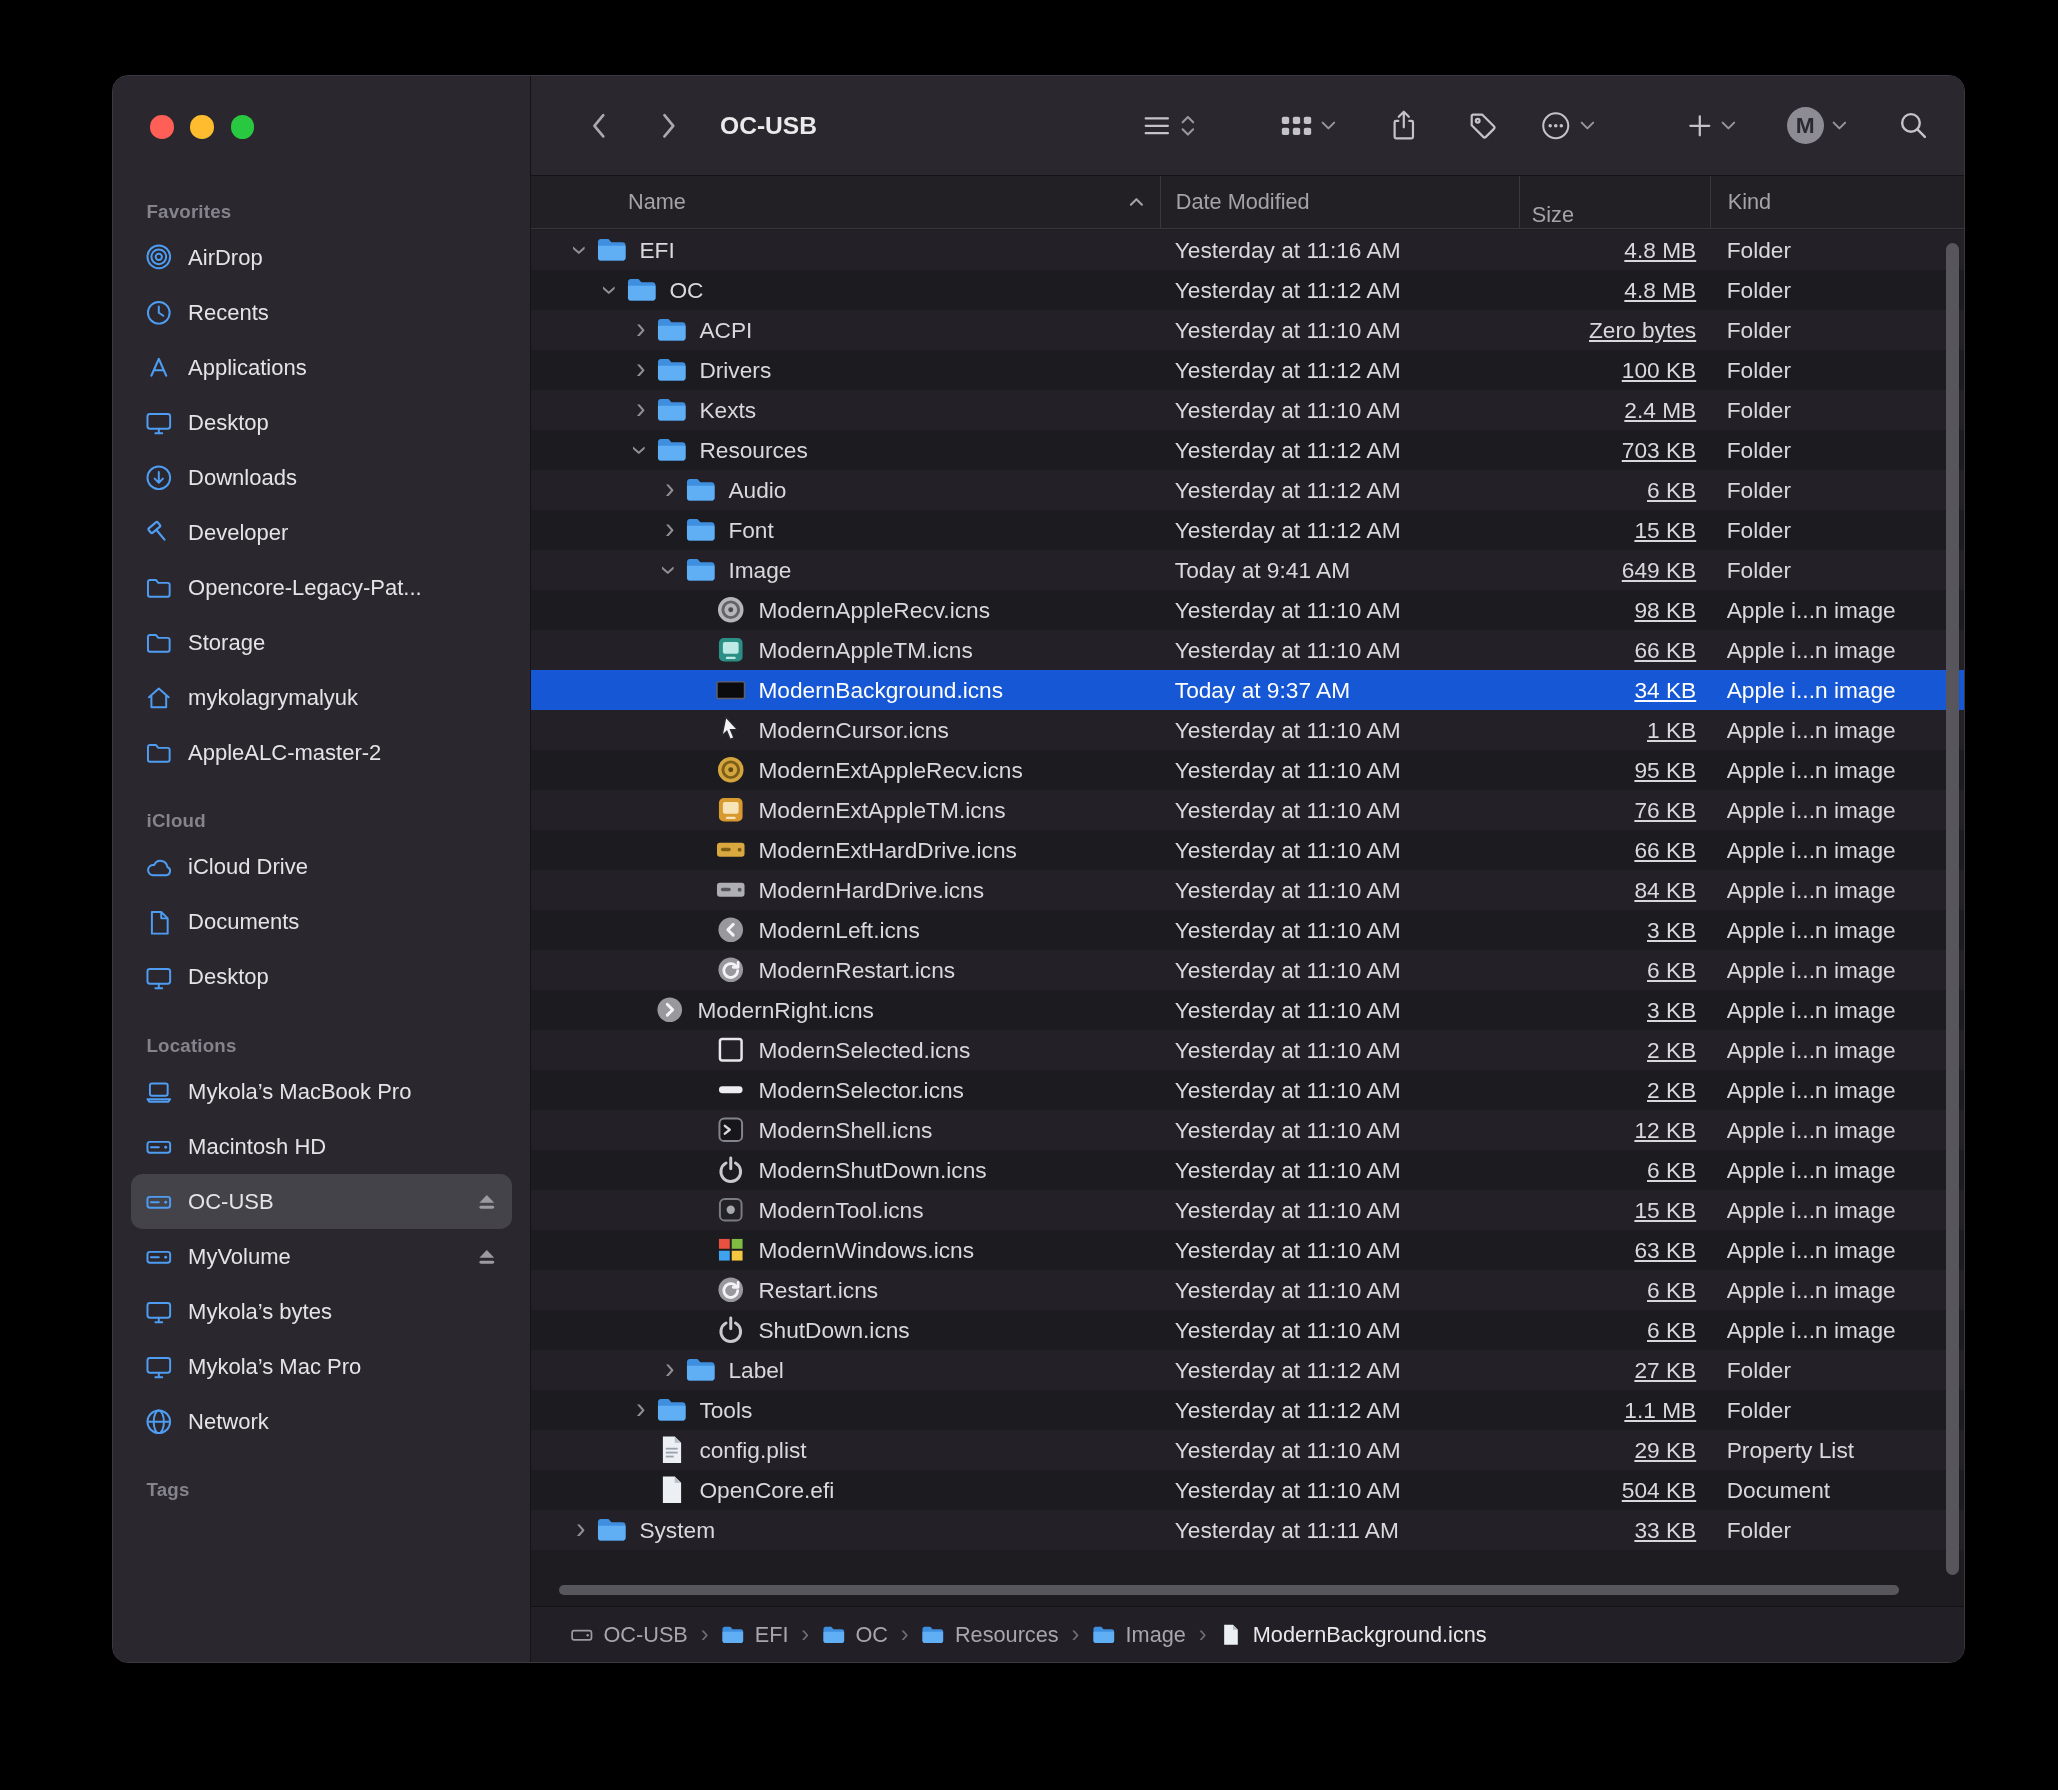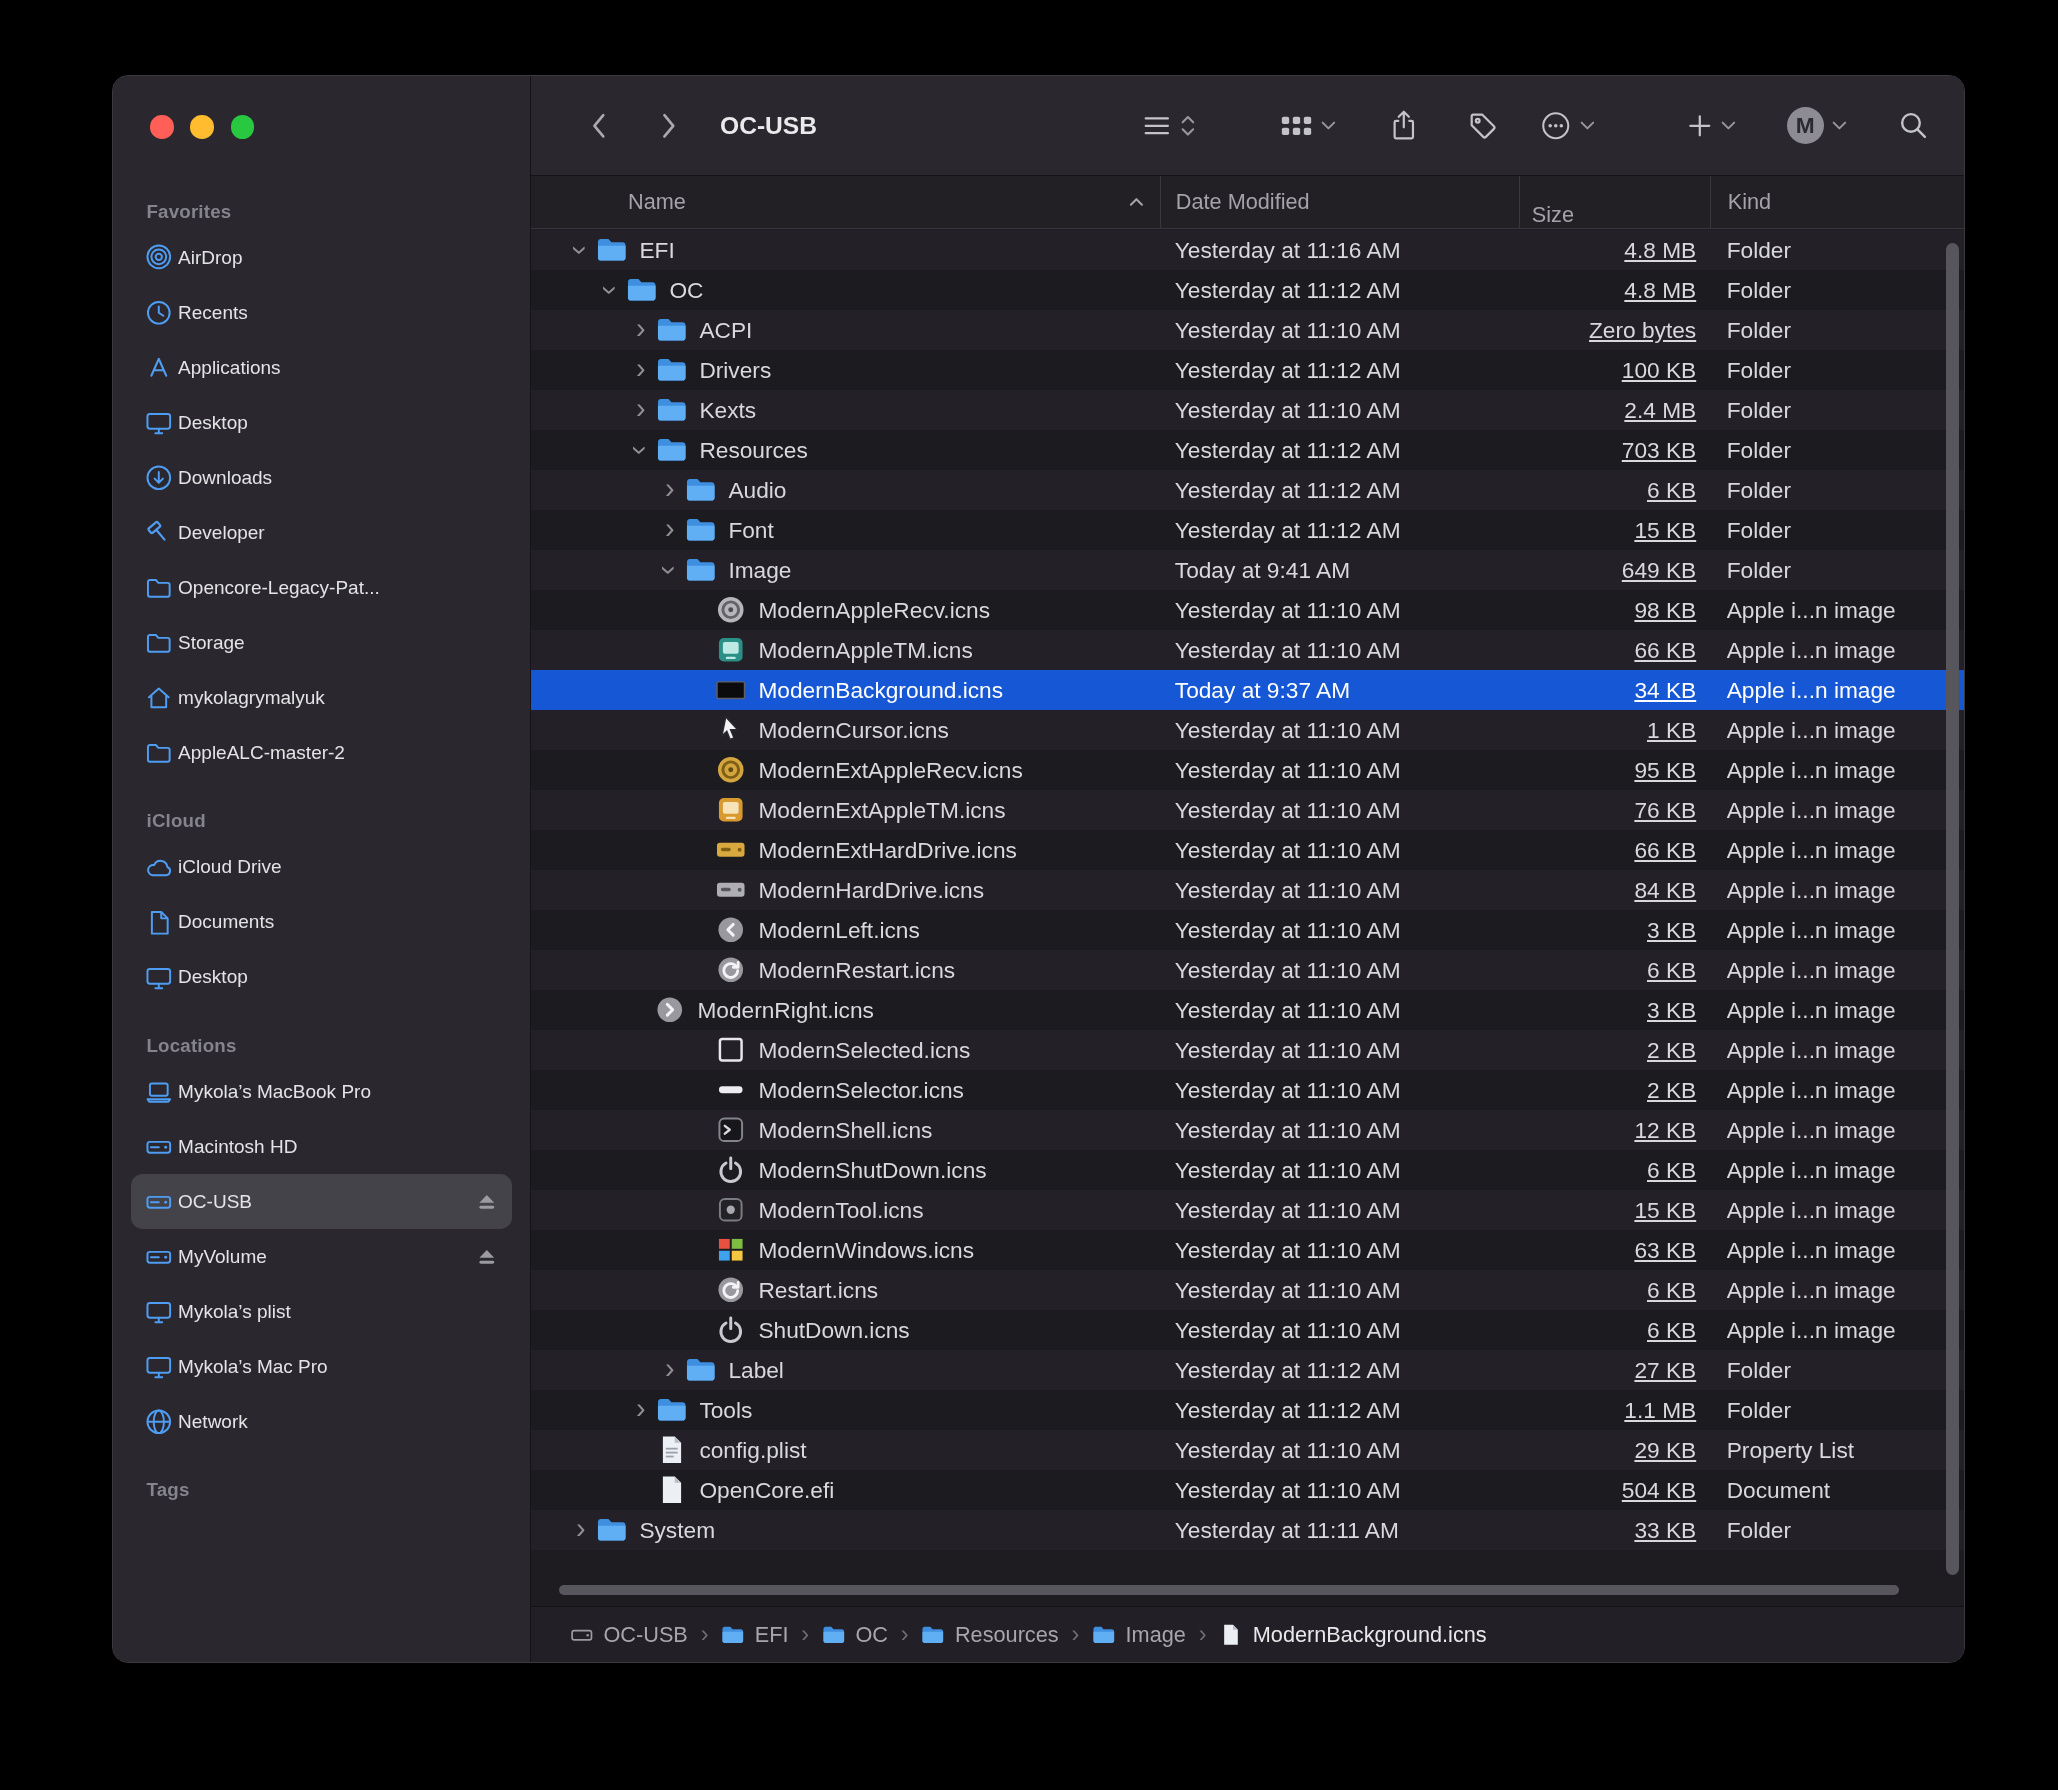--- a/index.html
+++ b/index.html
@@ -10,21 +10,21 @@
     overflow:hidden;background:#1e1c21;box-shadow:0 39px 108px rgba(0,0,0,.75);border:1px solid #3a393f;}
 
   
   .sidebar{position:absolute;left:0;top:0;bottom:0;width:418px;background:#2a282e;border-right:1px solid #141316;padding-left:42px;}
   .traffic{position:absolute;top:39px;left:37px;display:flex;gap:16.7px;}
   .dot{width:23.6px;height:23.6px;border-radius:50%;}
   .dot.red{background:#ff5f57}.dot.yellow{background:#febc2e}.dot.green{background:#28c840}
   .sb-scroll{position:absolute;top:95px;left:0;right:0;bottom:0;padding:0 17.7px;overflow:hidden;}
   .sb-label{font-size:18.7px;font-weight:700;color:#85848c;margin:29.6px 15.8px 7.9px 15.8px;letter-spacing:0.2px;}
   .sb-item{display:flex;align-items:center;height:55px;padding:0 13.8px;border-radius:11.8px;
-    font-size:19px;color:#e4e4e7;gap:4px;white-space:nowrap;overflow:hidden;}
+    font-size:22px;color:#e4e4e7;gap:14px;white-space:nowrap;overflow:hidden;}
   .sb-item.sel{background:#44434a;}
   .sb-icn{width:29.6px;height:29.6px;flex:none;color:#4f9df3;display:flex;align-items:center;justify-content:center;}
   .sb-icn svg{width:27.6px;height:27.6px;}
   .sb-txt{overflow:hidden;text-overflow:ellipsis;}
   .eject{margin-left:auto;width:23.6px;height:23.6px;color:#9b9ba1;flex:none;}
   .eject svg{width:23.6px;height:23.6px;}
 
   
   .content{position:absolute;left:418px;top:0;right:0;bottom:0;background:#1e1c21;}
   .toolbar{height:100px;display:flex;align-items:center;background:#2a282e;border-bottom:1px solid #141316;
@@ -262,21 +262,21 @@
                 <rect x="4.5" y="16" width="15" height="3" rx="1.5"></rect>
               </svg></span>
           </div>
           <div class="sb-item">
             <span class="sb-icn">
               <svg viewBox="0 0 28 28" fill="none" stroke="currentColor" stroke-width="2">
                 <rect x="2.5" y="5" width="23" height="15" rx="2.5"></rect>
                 <path d="M10.5 24.5h7M14 20v4.5" stroke-linecap="round"></path>
               </svg>
             </span>
-            <span class="sb-txt">Mykola’s plist</span>
+            <span class="sb-txt">Mykola’s bytes</span>
           </div>
           <div class="sb-item">
             <span class="sb-icn">
               <svg viewBox="0 0 28 28" fill="none" stroke="currentColor" stroke-width="2">
                 <rect x="2.5" y="5" width="23" height="15" rx="2.5"></rect>
                 <path d="M10.5 24.5h7M14 20v4.5" stroke-linecap="round"></path>
               </svg>
             </span>
             <span class="sb-txt">Mykola’s Mac Pro</span>
           </div>

